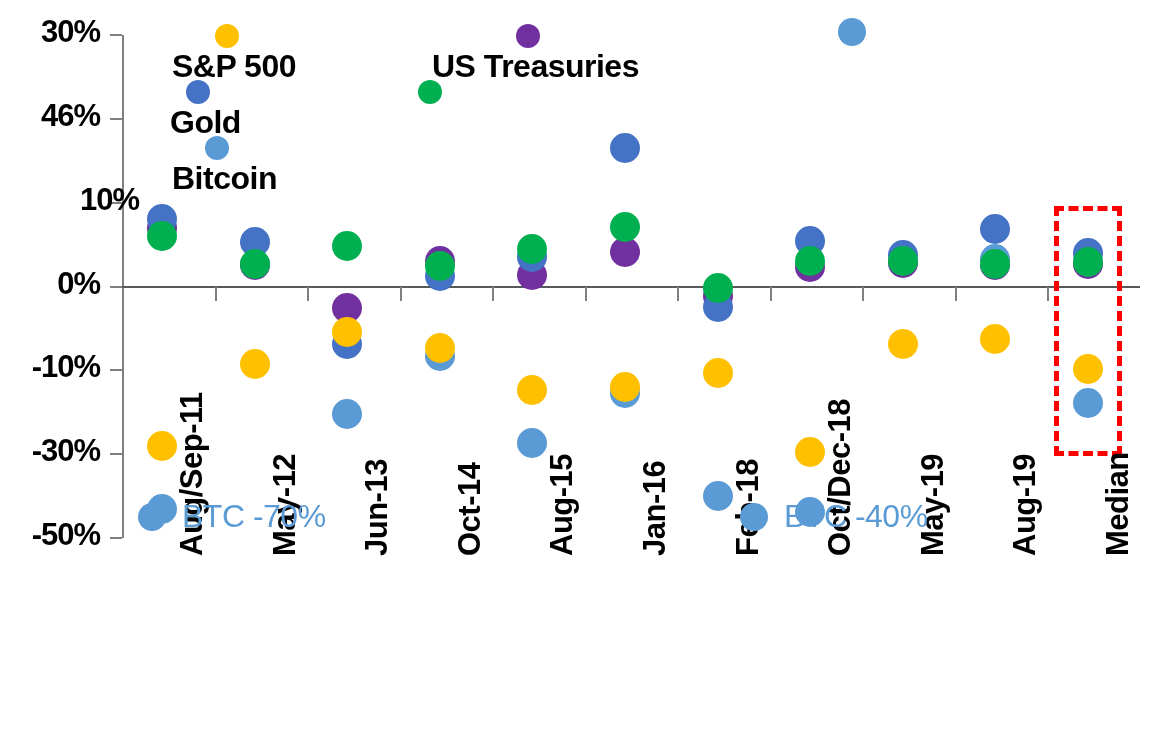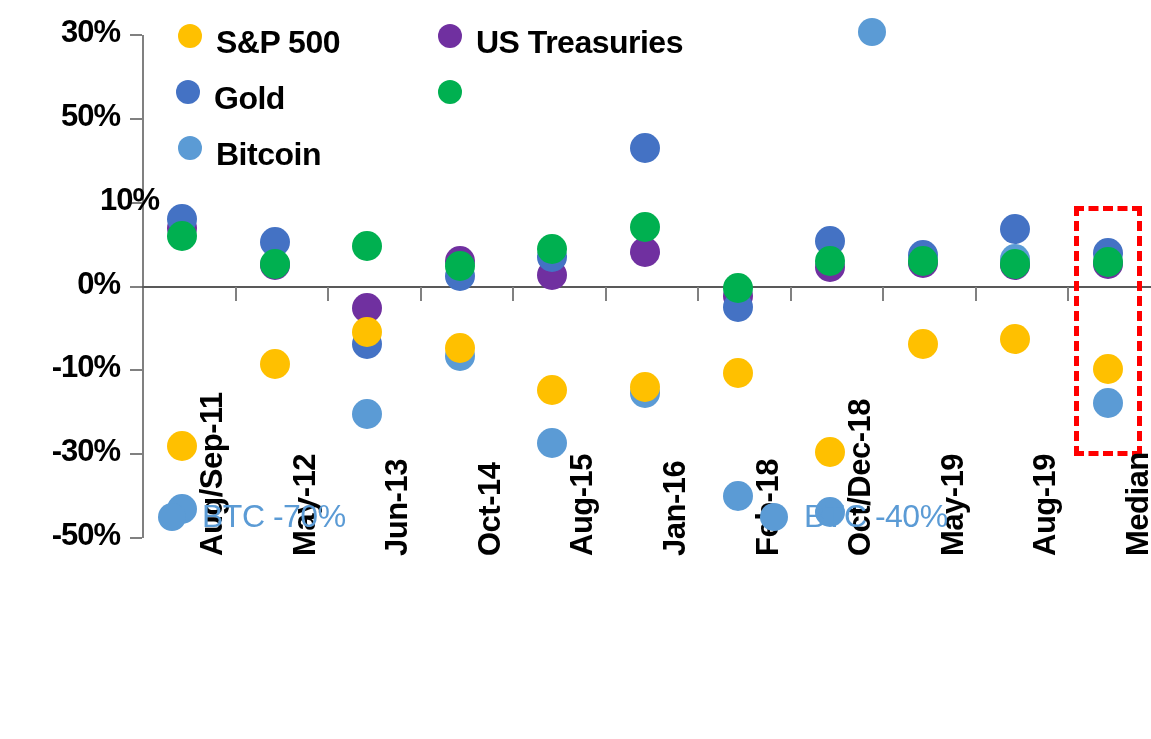--- a/index.html
+++ b/index.html
@@ -3,21 +3,21 @@
 <meta charset="utf-8">
 <style>
   html,body{margin:0;padding:0;}
   body{
     width:1151px;height:739px;
     background:#ffffff;
     font-family:"Liberation Sans", sans-serif;
     overflow:hidden;
     position:relative;
   }
-  #chart-root{position:absolute;left:0;top:0;width:982px;height:739px;margin-left:20px;}
+  #chart-root{position:absolute;left:0;top:0;width:982px;height:739px;}
 
   
   .y-axis-line{position:absolute;background:#808080;}
   .tick{position:absolute;background:#808080;height:2px;}
   .zero-line{position:absolute;background:#595959;height:2px;}
   .xtick{position:absolute;background:#808080;width:2px;}
 
   .ylabel{
     position:absolute;
     font-size:31px;
@@ -46,21 +46,21 @@
 
   
   .dot{
     position:absolute;
     border-radius:50%;
     width:30px;height:30px;
     margin-left:-15px;margin-top:-15px;
   }
 
   
-  .legend-item{position:absolute;display:flex;}
+  .legend-item{position:absolute;display:flex;align-items:center;flex-direction:column;}
   .legend-dot{width:24px;height:24px;border-radius:50%;flex:0 0 auto;}
   .legend-text{
     font-size:32px;font-weight:bold;color:#000;
     margin-left:14px;white-space:nowrap;letter-spacing:-0.5px;
   }
 
   
   .anno{position:absolute;display:flex;align-items:center;}
   .anno-dot{width:28px;height:28px;border-radius:50%;flex:0 0 auto;}
   .anno-text{
@@ -77,21 +77,21 @@
   }
 </style>
 </head>
 <body>
 
 <div id="chart-root">
     <div class="y-axis-line" style="left: 122px; top: 35px; width: 2px; height: 503px;"></div>
     <div class="tick" style="left: 110px; top: 34px; width: 12px;"></div>
     <div class="ylabel" style="left: 0px; width: 100px; top: 14px;">30%</div>
     <div class="tick" style="left: 110px; top: 117.833px; width: 12px;"></div>
-    <div class="ylabel" style="left: 0px; width: 100px; top: 97.8333px;">50%</div>
+    <div class="ylabel" style="left: 0px; width: 100px; top: 97.8333px;">46%</div>
     <div class="tick" style="left: 110px; top: 201.667px; width: 12px;"></div>
     <div class="ylabel" style="left: 7px; width: 100px; top: 181.667px; padding-left: 32px;">10%</div>
     <div class="tick" style="left: 110px; top: 285.5px; width: 12px;"></div>
     <div class="ylabel" style="left: 0px; width: 100px; top: 265.5px;">0%</div>
     <div class="tick" style="left: 110px; top: 369.333px; width: 12px;"></div>
     <div class="ylabel" style="left: 0px; width: 100px; top: 349.333px;">-10%</div>
     <div class="tick" style="left: 110px; top: 453.167px; width: 12px;"></div>
     <div class="ylabel" style="left: 0px; width: 100px; top: 433.167px;">-30%</div>
     <div class="tick" style="left: 110px; top: 537px; width: 12px;"></div>
     <div class="ylabel" style="left: 0px; width: 100px; top: 517px;">-50%</div>

